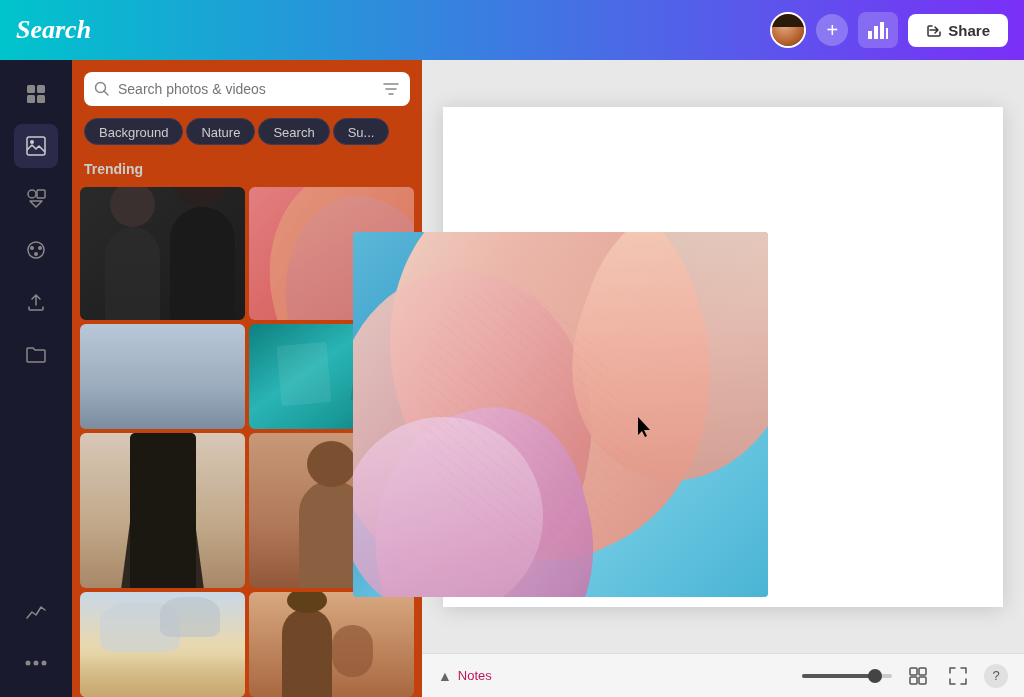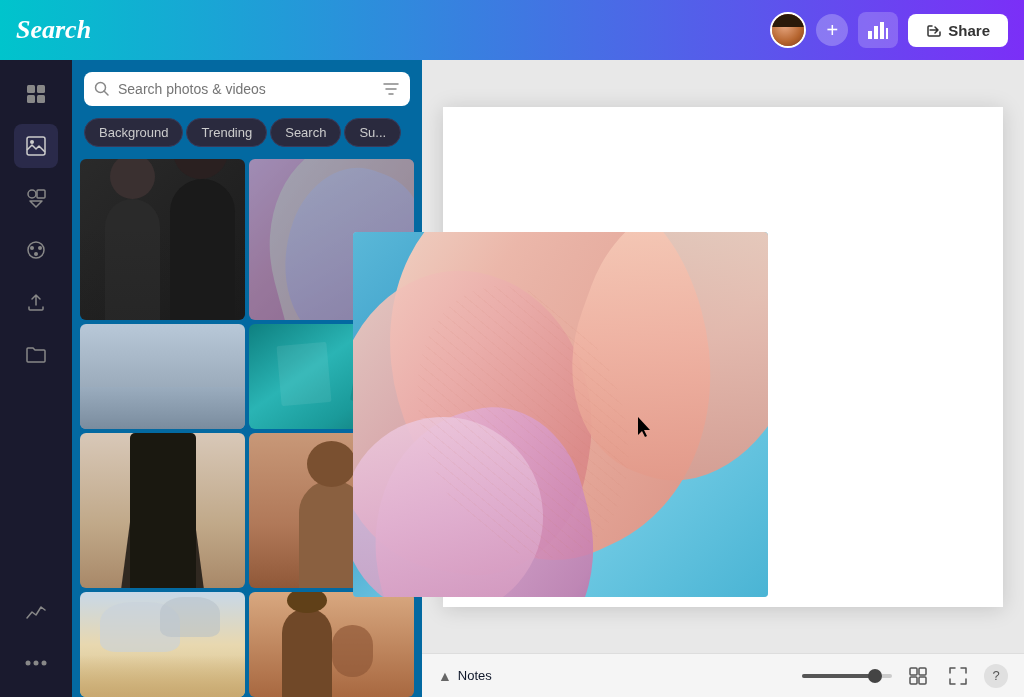--- a/index.html
+++ b/index.html
@@ -112,21 +112,21 @@
     }
     .sidebar-icon:hover, .sidebar-icon.active {
       background: #2a2a4a;
       color: white;
     }
     .sidebar-spacer { flex: 1; }
 
     
     .photos-panel {
       width: 350px;
-      background: #0369a1;
+      background: #c2410c;
       display: flex;
       flex-direction: column;
       flex-shrink: 0;
       overflow: hidden;
     }
     .search-bar {
       margin: 12px;
       background: white;
       border-radius: 8px;
       display: flex;
@@ -251,21 +251,21 @@
       height: 44px;
       background: #f5f5f5;
       border-top: 1px solid #ddd;
       display: flex;
       align-items: center;
       justify-content: space-between;
       padding: 0 16px;
     }
     .notes-label {
       font-size: 13px;
-      color: #0f172a;
+      color: #be185d;
       font-weight: 500;
     }
     .bottom-right {
       display: flex;
       align-items: center;
       gap: 12px;
     }
     .chevron-up { font-size: 14px; color: #666; }
     .zoom-slider {
       display: flex;
@@ -417,25 +417,26 @@
       <input type="text" placeholder="Search photos &amp; videos" style="">
       <svg width="18" height="18" viewBox="0 0 18 18" fill="none">
         <line x1="2" y1="4" x2="16" y2="4" stroke="#888" stroke-width="1.5" stroke-linecap="round"></line>
         <line x1="4" y1="9" x2="14" y2="9" stroke="#888" stroke-width="1.5" stroke-linecap="round"></line>
         <line x1="7" y1="14" x2="11" y2="14" stroke="#888" stroke-width="1.5" stroke-linecap="round"></line>
       </svg>
     </div>
 
     <div class="category-chips">
       <div class="chip">Background</div>
-      <div class="chip">Trending</div>
+      <div class="chip">Nature</div>
       <div class="chip">Search</div>
       <div class="chip">Su...</div>
     </div>
 
+    <div class="trending-label">Trending</div>
 
     <div class="photo-grid">
 
       <div class="photo-item" style="grid-column: 1; grid-row: 1;">
         <div class="photo-people" style="height:170px;">
 
           <div style="position:absolute;bottom:0;left:25px;width:55px;height:130px;background:#2a2a2a;border-radius:30px 30px 0 0;"></div>
           <div style="position:absolute;bottom:0;left:90px;width:65px;height:150px;background:#1a1a1a;border-radius:35px 35px 0 0;"></div>
           <div style="position:absolute;bottom:130px;left:30px;width:45px;height:45px;background:#3a3030;border-radius:50%;"></div>
           <div style="position:absolute;bottom:150px;left:93px;width:55px;height:55px;background:#2a2020;border-radius:50%;"></div>

